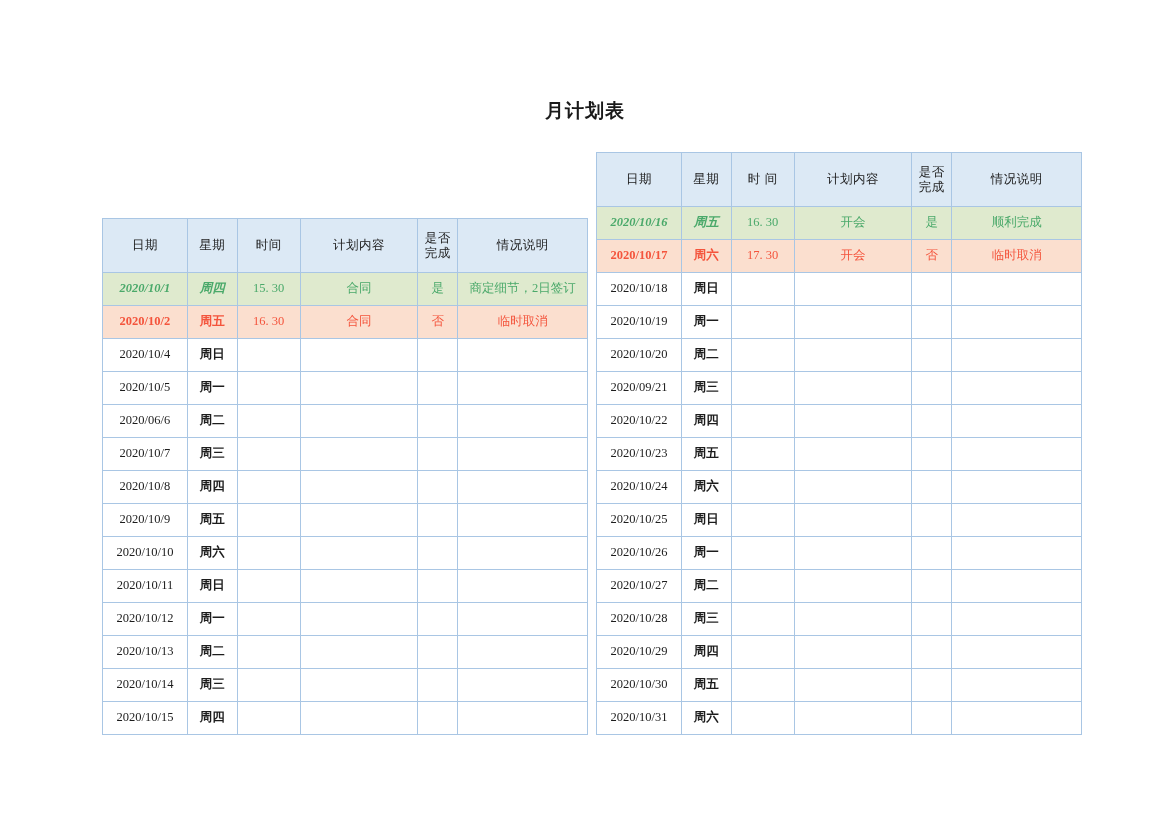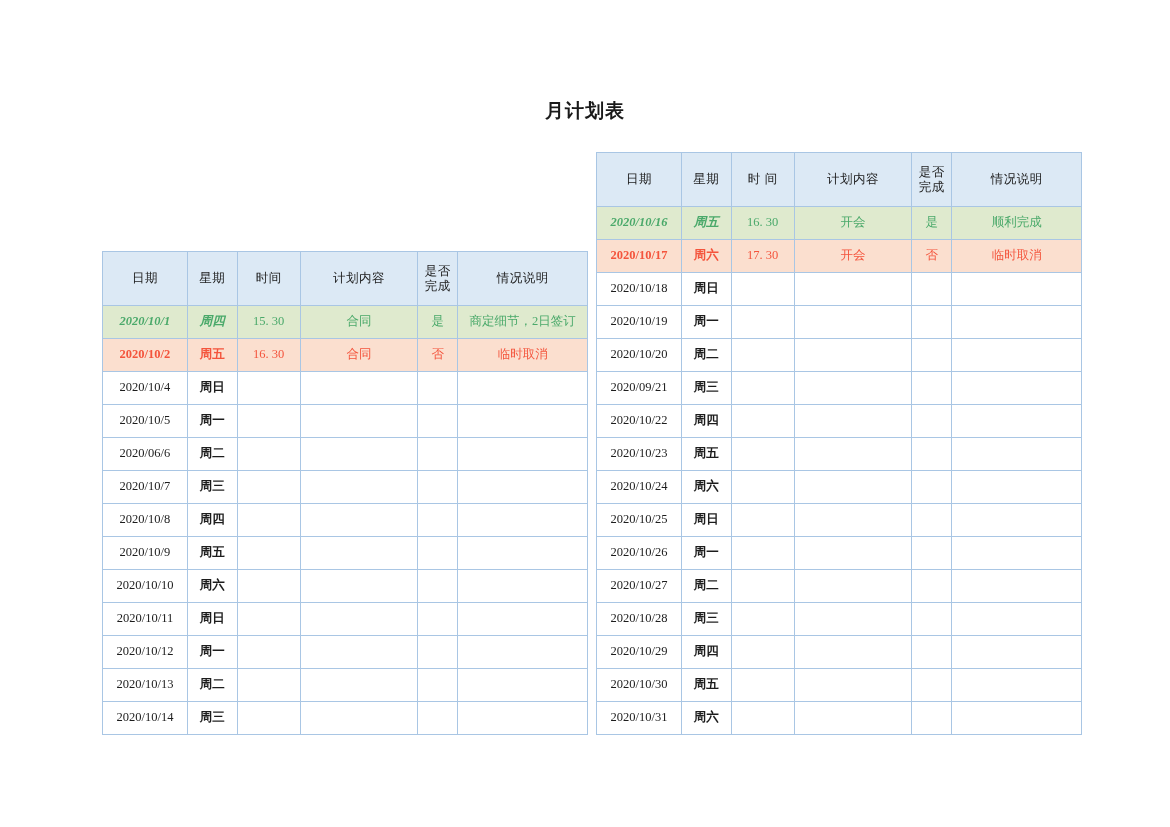--- a/index.html
+++ b/index.html
@@ -236,20 +236,28 @@
           <td class="c-note"></td>
         </tr>
         <tr class="row-plain">
           <td class="c-date">2020/10/14</td>
           <td class="c-week">周三</td>
           <td class="c-time"></td>
           <td class="c-content"></td>
           <td class="c-done"></td>
           <td class="c-note"></td>
         </tr>
+        <tr class="row-plain">
+          <td class="c-date">2020/10/15</td>
+          <td class="c-week">周四</td>
+          <td class="c-time"></td>
+          <td class="c-content"></td>
+          <td class="c-done"></td>
+          <td class="c-note"></td>
+        </tr>
       </tbody>
   </table>
 
   <table class="plan-table">
     <colgroup>
       <col class="col-date">
         <col class="col-week">
         <col class="col-time">
       <col class="col-content">
         <col class="col-done">

